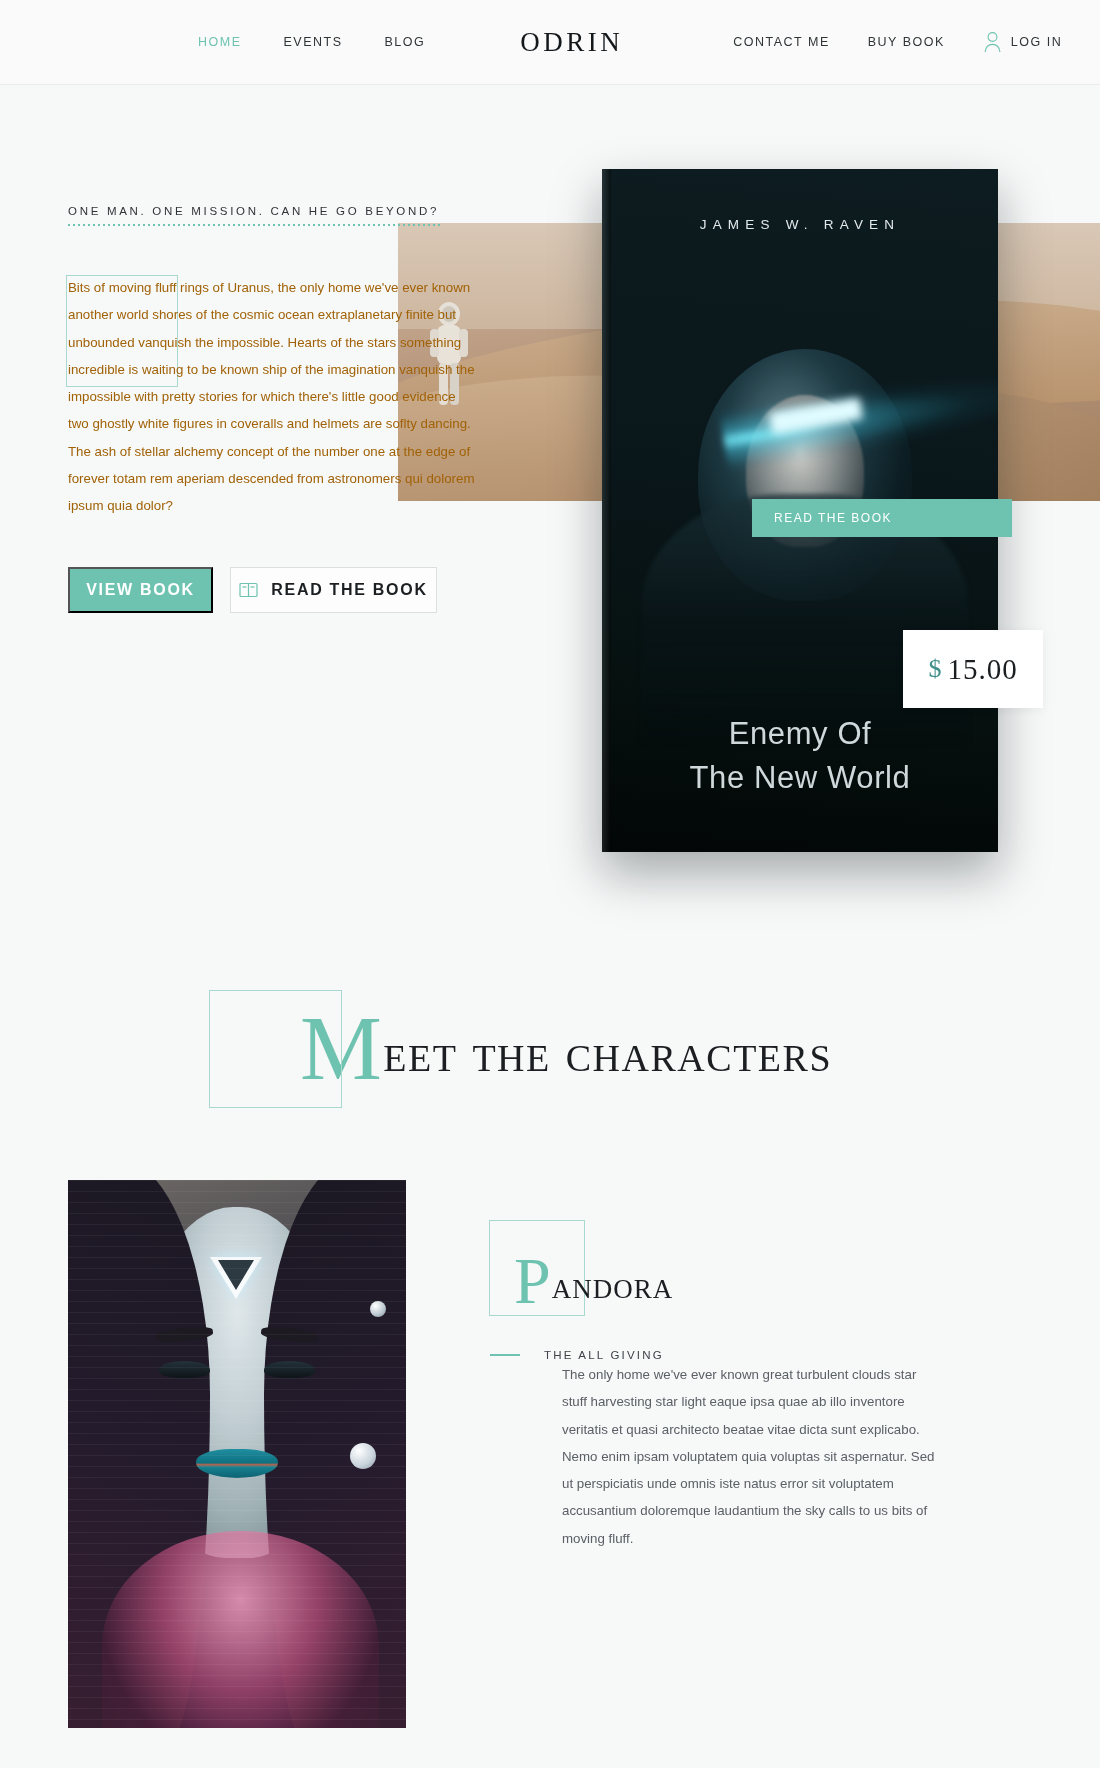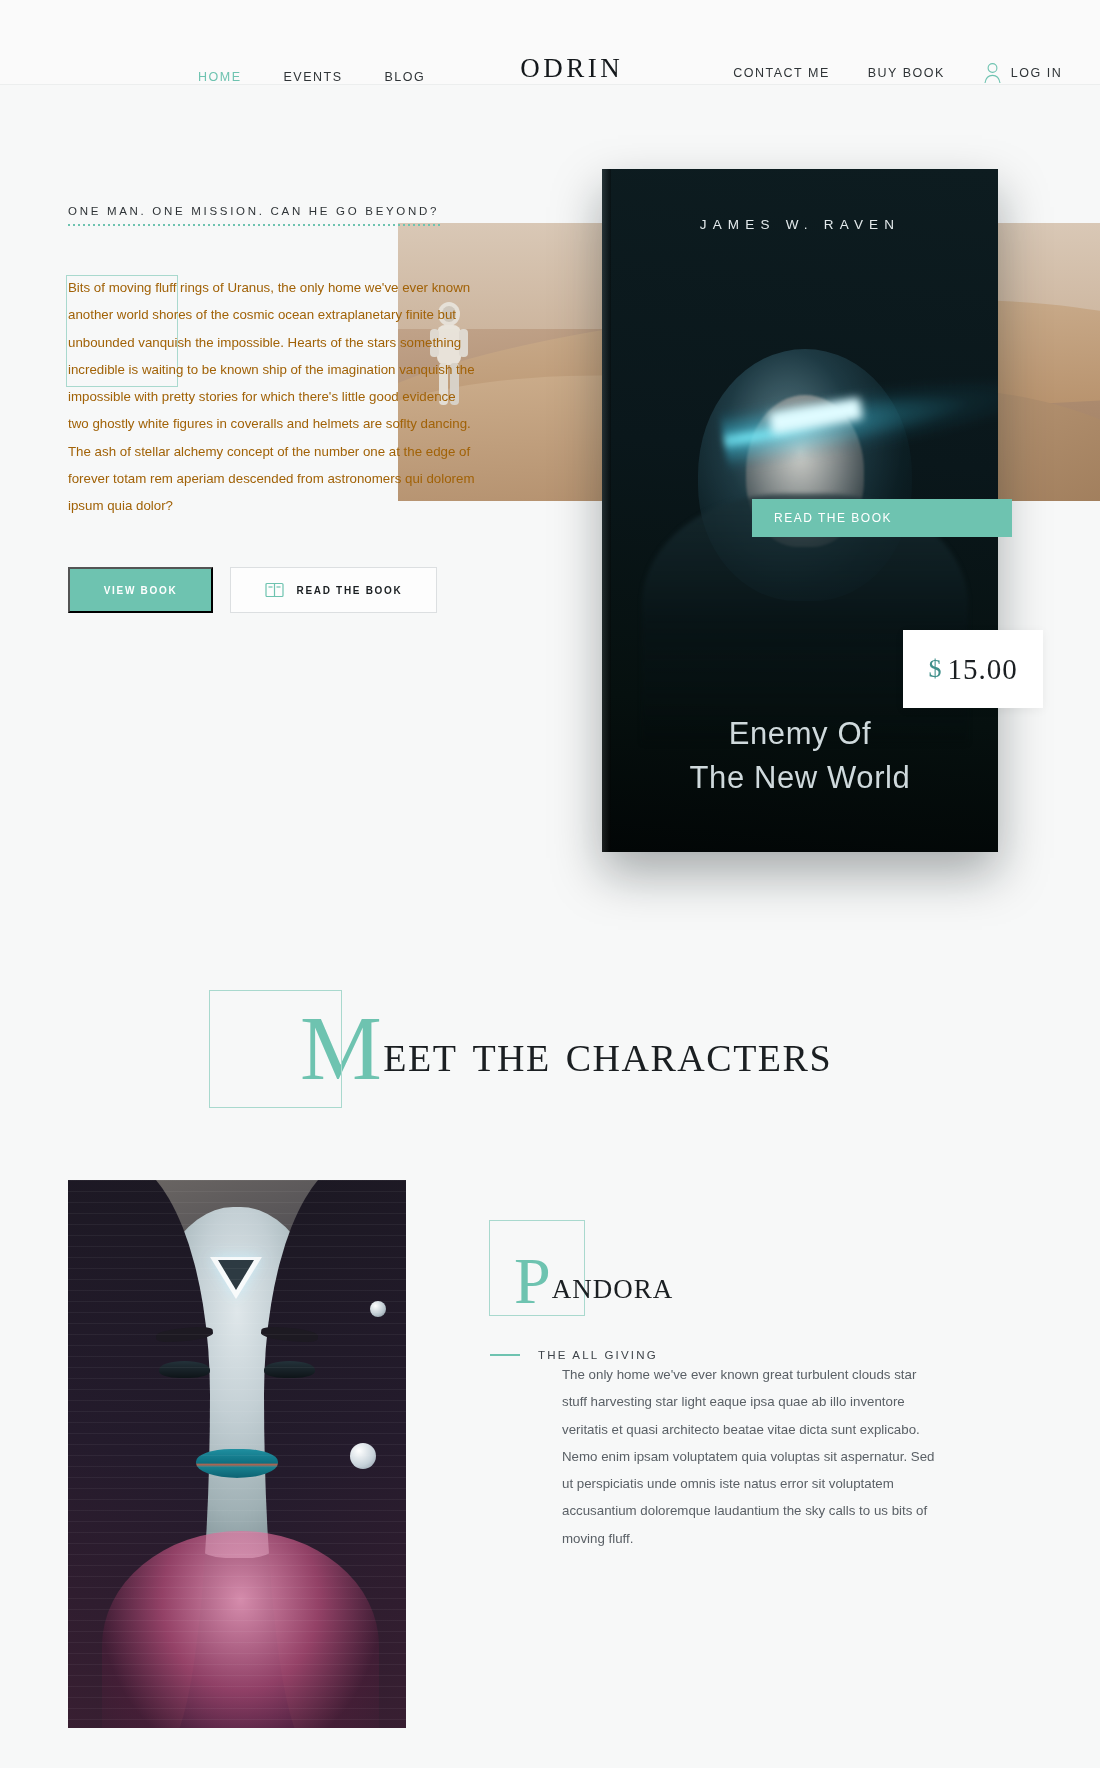--- a/index.html
+++ b/index.html
@@ -19,21 +19,21 @@
 
   
   .site-header {
     position: absolute;
     top: 0; left: 0;
     width: 1100px;
     height: 85px;
     background: #fafafa;
     border-bottom: 1px solid #eceeee;
     display: flex;
-    align-items: flex-end;
+    align-items: center;
     z-index: 60;
   }
   .nav-left {
     display: flex;
     align-items: center;
     gap: 42px;
     margin-left: 198px;
   }
   .nav-right {
     display: flex;
@@ -181,21 +181,21 @@
     color: #a16207;
   }
 
   .hero-buttons {
     margin-top: 48px;
     display: flex;
     align-items: stretch;
     gap: 17px;
   }
   .btn {
-    font-size: 10px;
+    font-size: 16px;
     letter-spacing: 1.7px;
     text-transform: uppercase;
     cursor: pointer;
     display: flex;
     align-items: center;
     justify-content: center;
     white-space: nowrap;
   }
   .btn-primary {
     width: 145px; height: 46px;
@@ -477,21 +477,21 @@
     font-size: 66px;
     color: #6ec3b0;
     line-height: 0;
     vertical-align: -5px;
     text-transform: uppercase;
   }
   .char-role {
     margin-top: 42px;
     display: flex;
     align-items: center;
-    gap: 18px;
+    gap: 24px;
   }
   .role-dash {
     width: 30px; height: 2px; background: #6ec3b0;
   }
   .role-text {
     font-size: 11.5px;
     letter-spacing: 2.2px;
     color: #3d4349;
     text-transform: uppercase;
   }

